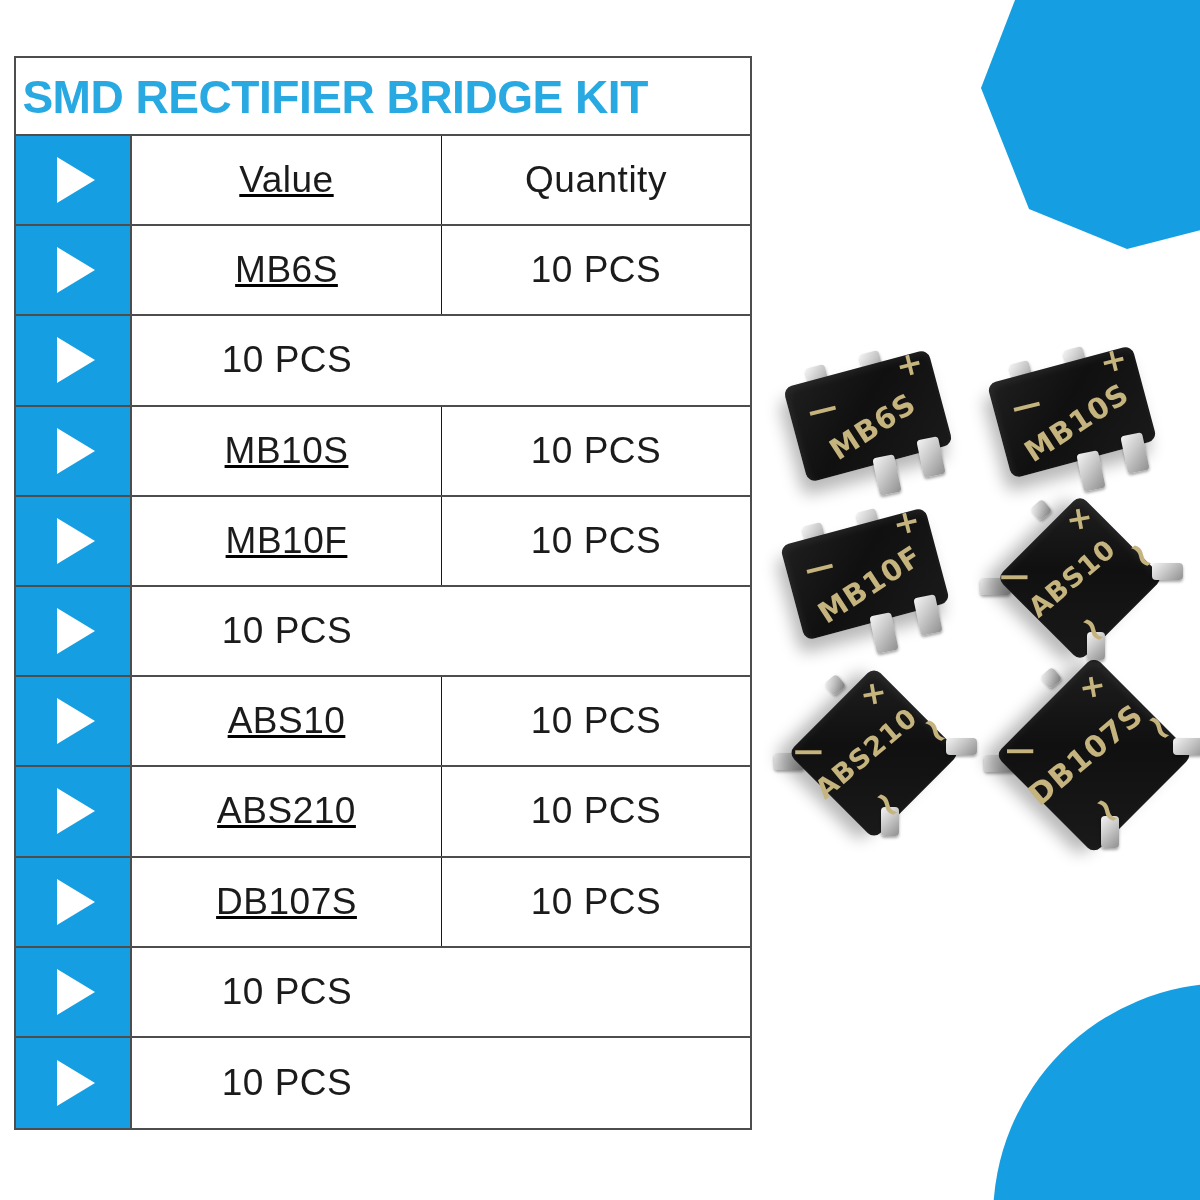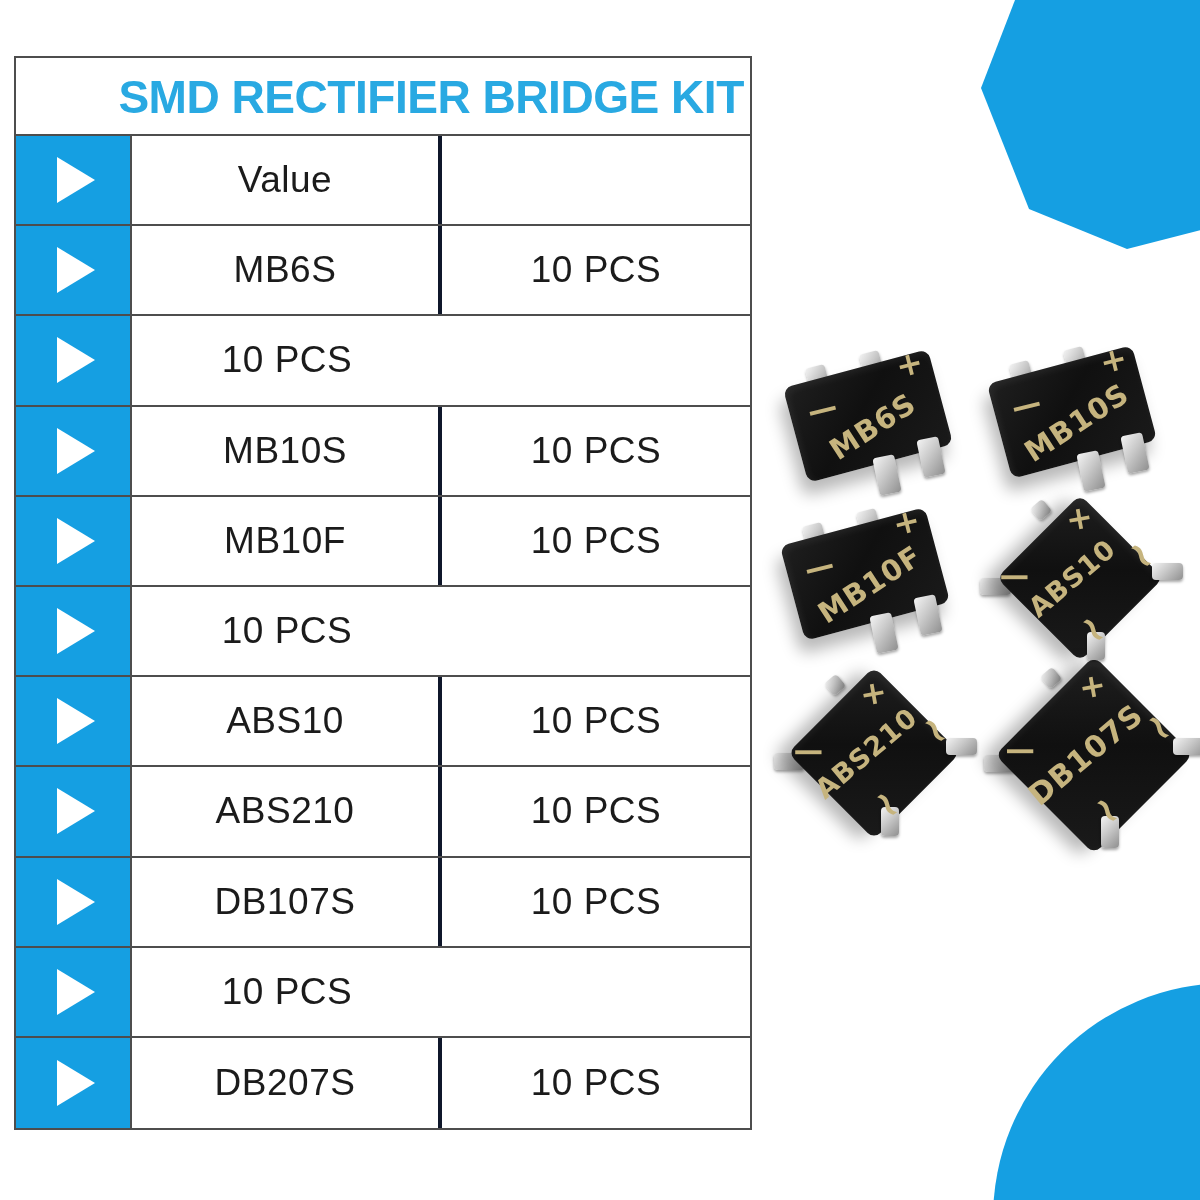--- a/index.html
+++ b/index.html
@@ -11,36 +11,36 @@
   }
   *,*::before,*::after{box-sizing:border-box;}
 
   
   .kit-table{
     position:absolute;left:14px;top:56px;width:738px;
     border:2px solid #4d4d4d;background:#fff;
   }
   .title-row{
     height:78px;border-bottom:2px solid #4d4d4d;
-    display:flex;align-items:center;justify-content:flex-end;
+    display:flex;align-items:center;justify-content:flex-start;
   }
   .title-row .title{
     font-size:47px;font-weight:bold;color:#29a9e2;
     letter-spacing:-0.5px;transform:scaleX(0.98);white-space:nowrap;
   }
   .trow{
     display:grid;grid-template-columns:116px 310px 1fr;
     height:90.2px;border-bottom:2px solid #4d4d4d;
   }
   .trow:last-child{border-bottom:none;}
   .cell{display:flex;align-items:center;justify-content:center;}
   .cell-marker{
     background:#159fe2;border-right:2px solid #4d4d4d;
   }
-  .cell-value{border-right:4px solid #0f172a;}
+  .cell-value{border-right:1px solid #0f172a;text-decoration:underline;}
   .cell-text{
     font-size:37px;color:#1b1b1b;letter-spacing:0.5px;white-space:nowrap;
   }
   .play-arrow{
     width:0;height:0;
     border-top:23px solid transparent;
     border-bottom:23px solid transparent;
     border-left:38px solid #ffffff;
     margin-left:6px;
   }
@@ -119,20 +119,23 @@
     <div class="title">SMD RECTIFIER BRIDGE KIT</div>
   </div>
 
   <div class="trow">
     <div class="cell cell-marker">
       <div class="play-arrow"></div>
     </div>
     <div class="cell cell-value">
       <span class="cell-text">Value</span>
     </div>
+    <div class="cell">
+      <span class="cell-text">Quantity</span>
+    </div>
   </div>
 
   <div class="trow">
     <div class="cell cell-marker">
         <div class="play-arrow"></div>
       </div>
     <div class="cell cell-value">
         <span class="cell-text">MB6S</span>
       </div>
     <div class="cell">
@@ -214,23 +217,20 @@
     <div class="cell cell-marker">
         <div class="play-arrow"></div>
       </div>
     <div class="cell">
         <span class="cell-text">10 PCS</span>
       </div>
   </div>
   <div class="trow">
     <div class="cell cell-marker">
         <div class="play-arrow"></div>
-      </div>
-    <div class="cell cell-value">
-        <span class="cell-text">DB207S</span>
       </div>
     <div class="cell">
         <span class="cell-text">10 PCS</span>
       </div>
   </div>
 </div>
 
 <div class="deco-hexagon"></div>
 <div class="deco-circle"></div>
 

